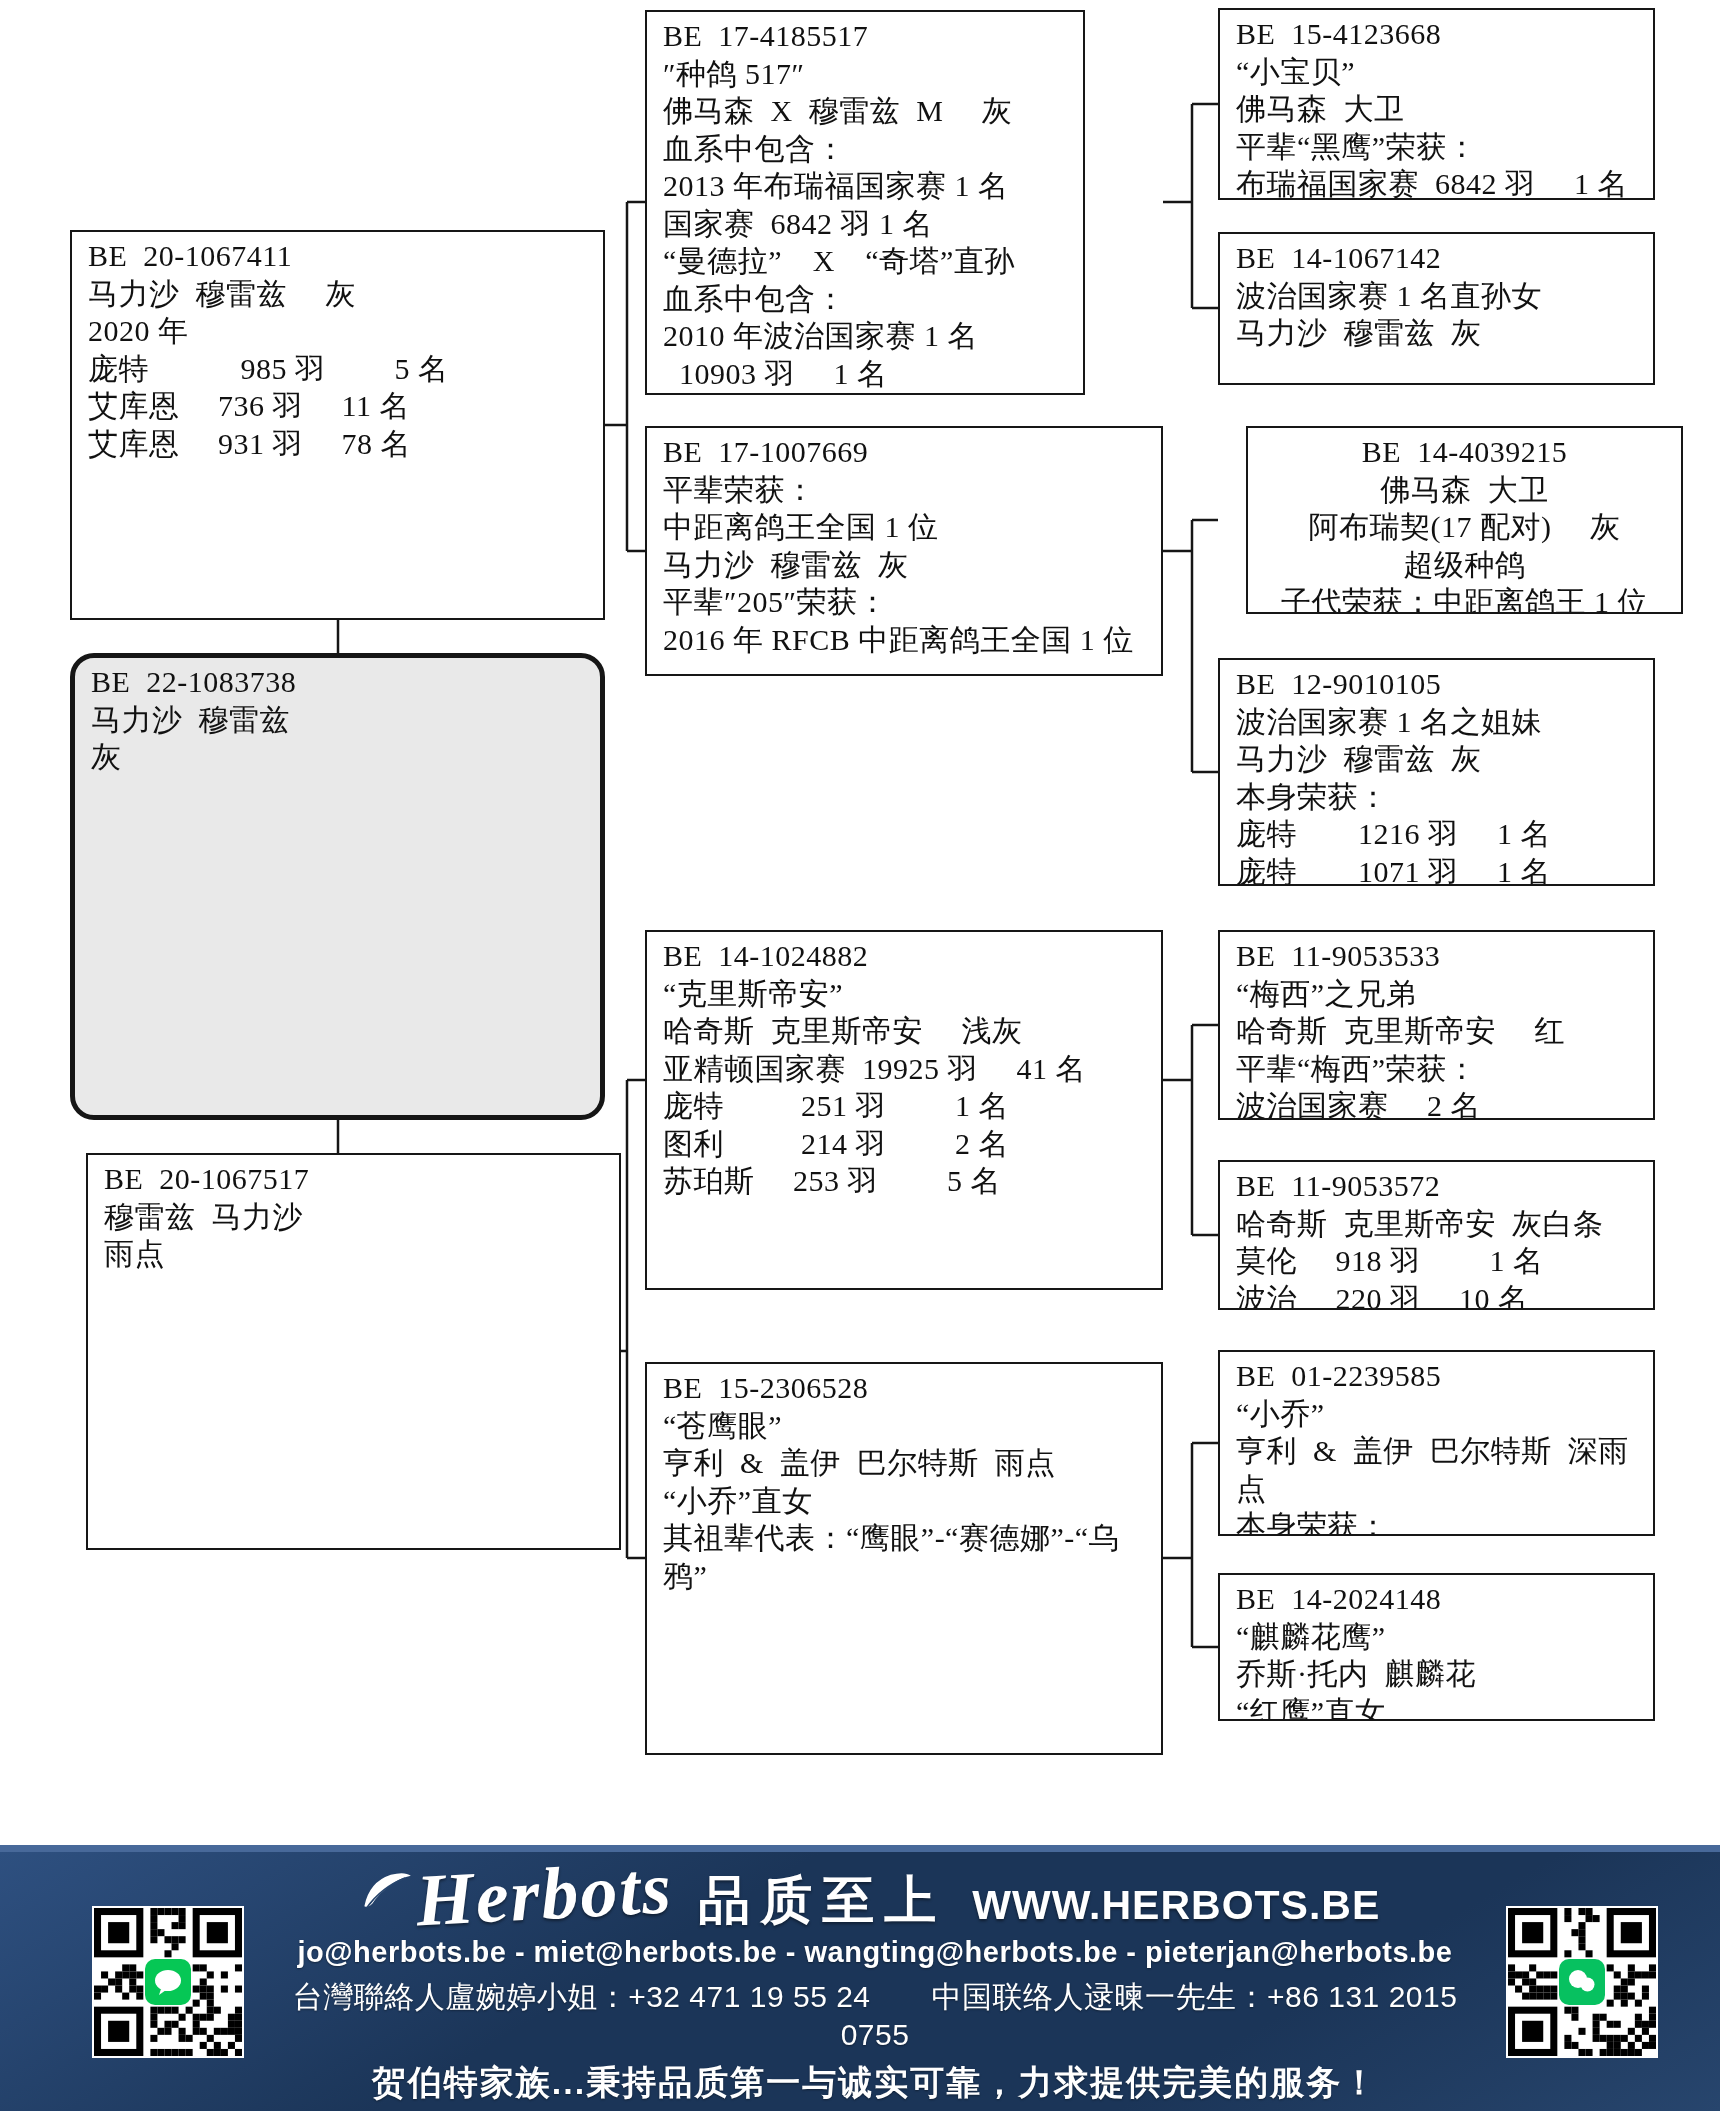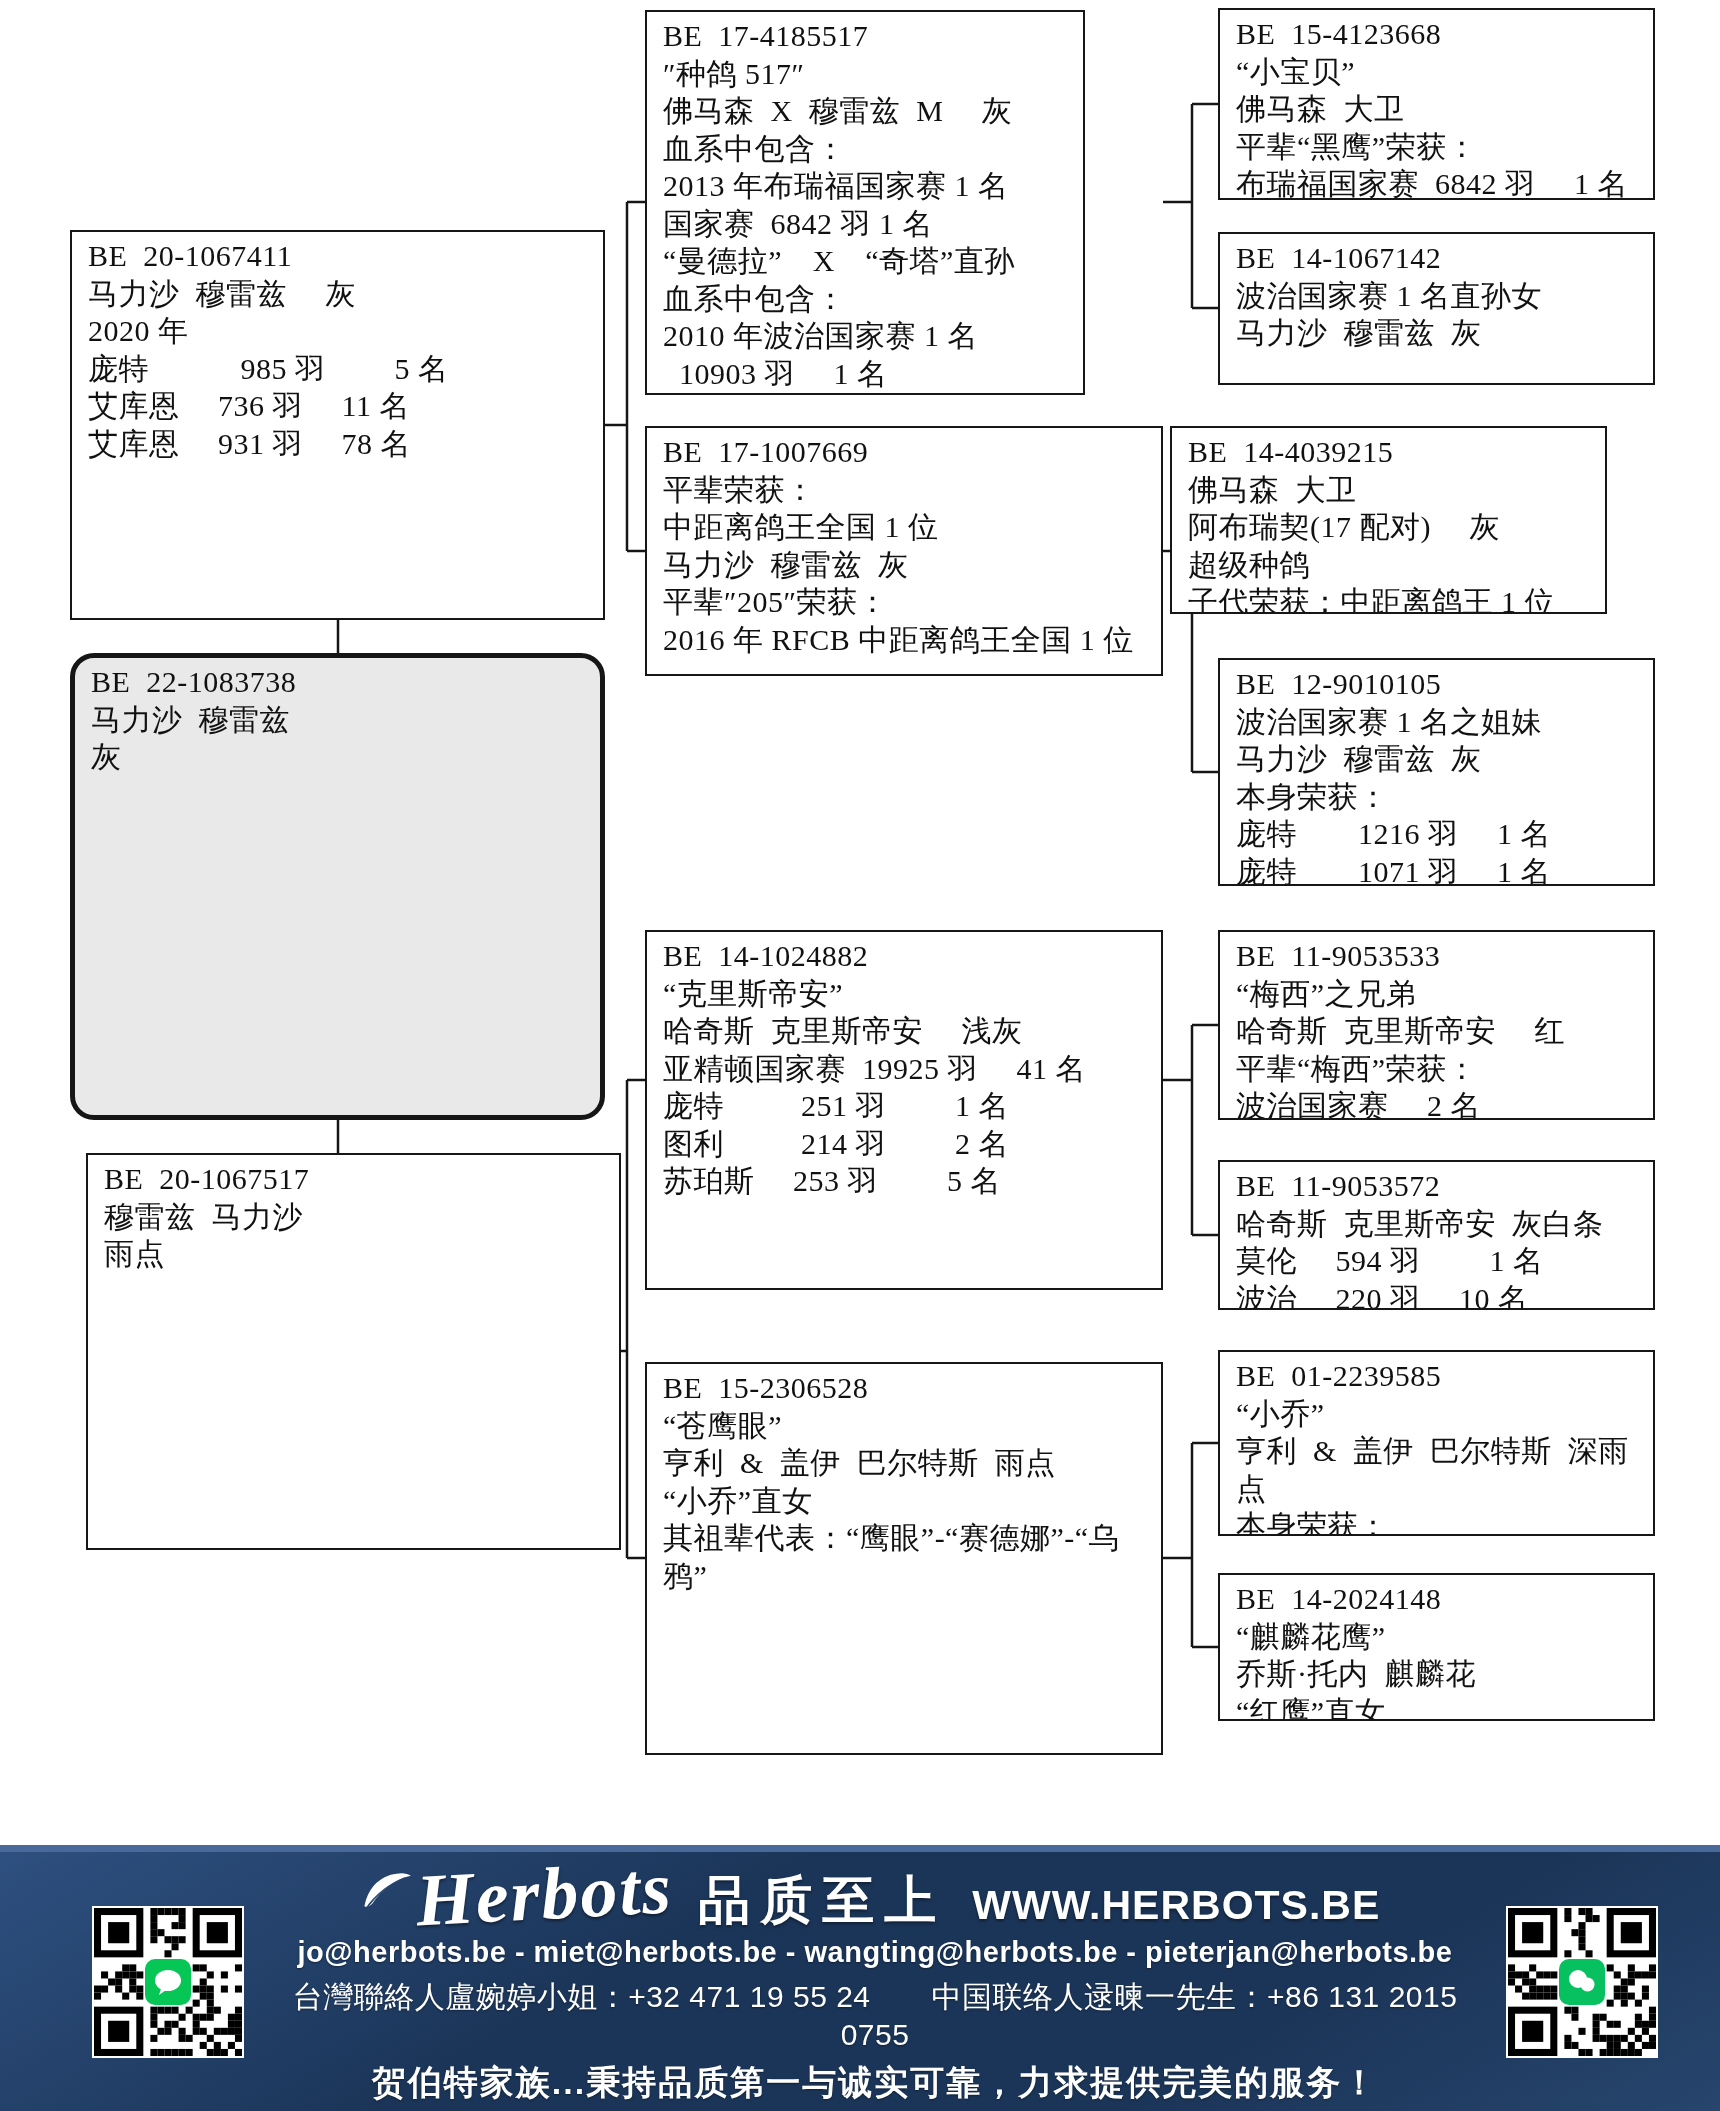--- a/index.html
+++ b/index.html
@@ -22,21 +22,21 @@
   #L2{left:70px;top:653px;width:535px;height:467px;}
   #L3{left:86px;top:1153px;width:535px;height:397px;}
   
   #M1{left:645px;top:10px;width:440px;height:385px;}
   #M2{left:645px;top:426px;width:518px;height:250px;}
   #M3{left:645px;top:930px;width:518px;height:360px;}
   #M4{left:645px;top:1362px;width:518px;height:393px;}
   
   #R1{left:1218px;top:8px;width:437px;height:192px;}
   #R2{left:1218px;top:232px;width:437px;height:153px;}
-  #R3{left:1170px;top:426px;width:437px;height:188px;}
+  #R3{left:1246px;top:426px;width:437px;height:188px;text-align:center;}
   #R4{left:1218px;top:658px;width:437px;height:228px;}
   #R5{left:1218px;top:930px;width:437px;height:190px;}
   #R6{left:1218px;top:1160px;width:437px;height:150px;}
   #R7{left:1218px;top:1350px;width:437px;height:186px;}
   #R8{left:1218px;top:1573px;width:437px;height:148px;}
   #connector-svg{position:absolute;left:0;top:0;pointer-events:none;}
   #connector-svg line{stroke:#161616;stroke-width:2.5px;}
   
   #footer{
     position:absolute;left:0;top:1845px;width:1720px;height:266px;
@@ -197,21 +197,21 @@
   <div class="pbox" id="R5">
       <div class="tl">BE  11-9053533</div>
       <div class="tl">“梅西”之兄弟</div>
       <div class="tl">哈奇斯  克里斯帝安　 红</div>
       <div class="tl">平辈“梅西”荣获：</div>
       <div class="tl">波治国家赛　 2 名</div>
     </div>
   <div class="pbox" id="R6">
       <div class="tl">BE  11-9053572</div>
       <div class="tl">哈奇斯  克里斯帝安  灰白条</div>
-      <div class="tl">莫伦　 594 羽　　 1 名</div>
+      <div class="tl">莫伦　 918 羽　　 1 名</div>
       <div class="tl">波治　 220 羽　 10 名</div>
     </div>
   <div class="pbox" id="R7">
       <div class="tl">BE  01-2239585</div>
       <div class="tl">“小乔”</div>
       <div class="tl">亨利  &amp;  盖伊  巴尔特斯  深雨点</div>
       <div class="tl">本身荣获：</div>
     </div>
   <div class="pbox" id="R8">
       <div class="tl">BE  14-2024148</div>

